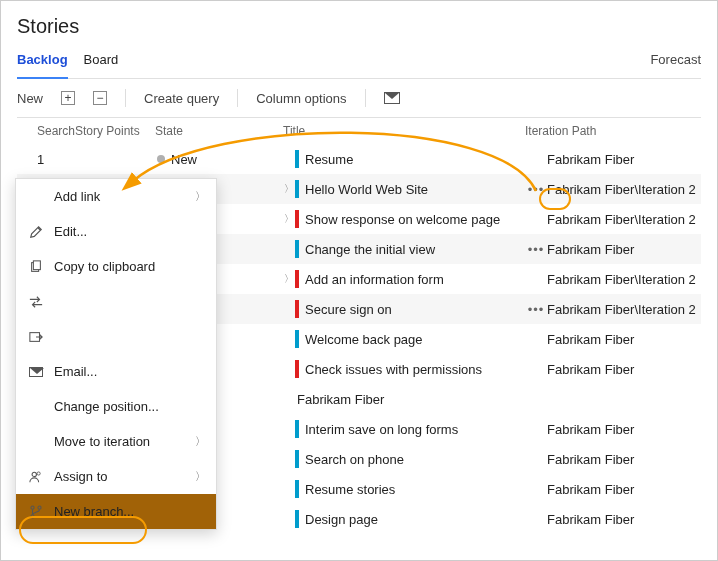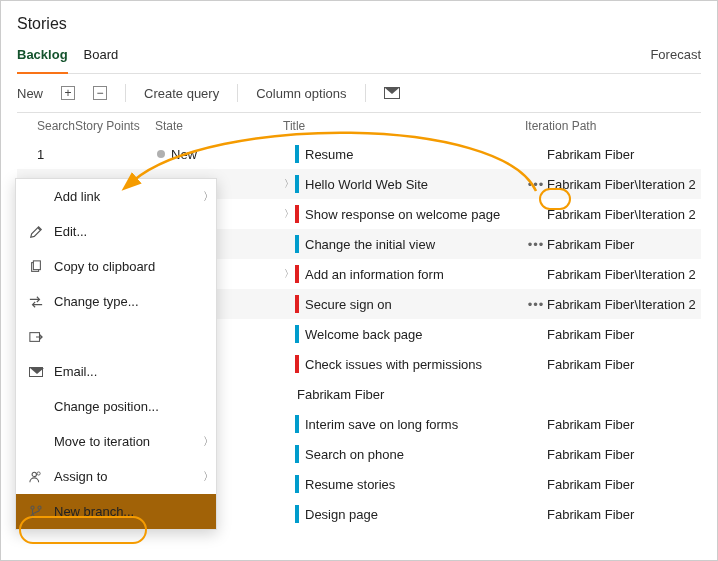--- a/index.html
+++ b/index.html
@@ -1,22 +1,22 @@
 <!DOCTYPE html>
 <html><head>
 <meta charset="utf-8">
 <style>
   * { box-sizing: border-box; }
   html, body { margin: 0; padding: 0; font-family: "Segoe UI", Arial, sans-serif; font-size: 13px; color: #222; background: #fff; }
   .app { width: 718px; height: 561px; position: relative; border: 1px solid #ccc; padding: 10px 16px 0 16px; overflow: hidden; }
-  .header-title { font-size: 16px; font-weight: 300; margin: 4px 0 10px 0; }
+  .header-title { font-size: 20px; font-weight: 300; margin: 4px 0 10px 0; }
   .tabs { border-bottom: 1px solid #e0e0e0; display: flex; justify-content: space-between; }
   .tabs-left { display: flex; gap: 16px; }
   .tab { padding: 4px 0 10px; cursor: pointer; }
-  .tab.active { color: #14532d; font-weight: 600; border-bottom: 2px solid #f97316; margin-bottom: -1px; }
+  .tab.active { color: #1d4ed8; font-weight: 600; border-bottom: 2px solid #3b82f6; margin-bottom: -1px; }
   .tabs-right { padding: 4px 0 10px; color: #444; cursor: pointer; }
   .toolbar { display: flex; align-items: center; gap: 18px; padding: 10px 0; border-bottom: 1px solid #e0e0e0; color: #444; }
   .tb-btn { cursor: pointer; display: flex; align-items: center; gap: 6px; }
   .tb-sep { width: 1px; height: 18px; background: #ddd; }
   .squarebox { width: 14px; height: 14px; border: 1px solid #888; display: flex; align-items: center; justify-content: center; font-size: 12px; line-height: 1; }
   .mail-icon { width: 16px; height: 12px; border: 1px solid #555; position: relative; }
   .mail-icon::after { content: ""; position: absolute; top: 0; left: 0; right: 0; height: 0; border-left: 7px solid transparent; border-right: 7px solid transparent; border-top: 6px solid #555; }
   .columns { display: flex; padding: 6px 0; color: #666; font-size: 12px; }
   .col-order { width: 58px; padding-left: 20px; }
   .col-sp { width: 80px; }
@@ -30,21 +30,21 @@
   .state-dot { width: 8px; height: 8px; border-radius: 50%; background: #b0b0b0; margin-right: 6px; margin-left: 2px; }
   .title-bar { width: 4px; height: 18px; margin-right: 6px; }
   .bar-blue { background: #009ccc; }
   .bar-red { background: #e02020; }
   .chev { width: 12px; text-align: center; color: #666; font-size: 10px; }
   .chev-gap { width: 12px; }
   .more { width: 22px; text-align: center; color: #666; letter-spacing: 1px; cursor: pointer; }
   .more-gap { width: 22px; }
   
   .context-menu { position: absolute; left: 14px; width: 202px; background: #fff; border: 1px solid #ddd; box-shadow: 0 4px 14px rgba(0,0,0,0.18); z-index: 5; font-size: 13px; }
-  .cm-item { display: flex; align-items: center; height: 35px; padding: 0 2px 0 12px; cursor: pointer; gap: 10px; position: relative; }
+  .cm-item { display: flex; align-items: center; height: 35px; padding: 0 10px 0 12px; cursor: pointer; gap: 10px; position: relative; }
   .cm-icon { width: 16px; display: flex; align-items: center; justify-content: center; color: #555; }
   .cm-label { flex: 1; white-space: nowrap; }
   .cm-sub { color: #666; font-size: 11px; }
   .cm-hl { background: #a16207; }
   
   .oval { position: absolute; border: 2px solid #f59b00; border-radius: 14px; pointer-events: none; z-index: 20; }
   svg.arrow { position: absolute; z-index: 15; pointer-events: none; }
 </style>
 </head>
 <body>
@@ -303,21 +303,20 @@
           </svg>
       </span>
       <span class="cm-label">Copy to clipboard</span>
     </div>
     <div class="cm-item">
       <span class="cm-icon">
         <svg width="14" height="12" viewBox="0 0 16 12">
             <path fill="none" stroke="#555" stroke-width="1.3" d="M1 3h11 M9 0l3 3-3 3 M15 9H4 M7 6l-3 3 3 3"></path>
           </svg>
       </span>
-      <span class="cm-label">Change type...</span>
     </div>
     <div class="cm-item">
       <span class="cm-icon">
         <svg width="14" height="14" viewBox="0 0 16 16">
             <rect x="1" y="3" width="11" height="10" fill="none" stroke="#555" stroke-width="1.2"></rect>
             <path fill="none" stroke="#555" stroke-width="1.3" d="M8 8h6 M12 5l3 3-3 3"></path>
           </svg>
       </span>
     </div>
     <div class="cm-item">

